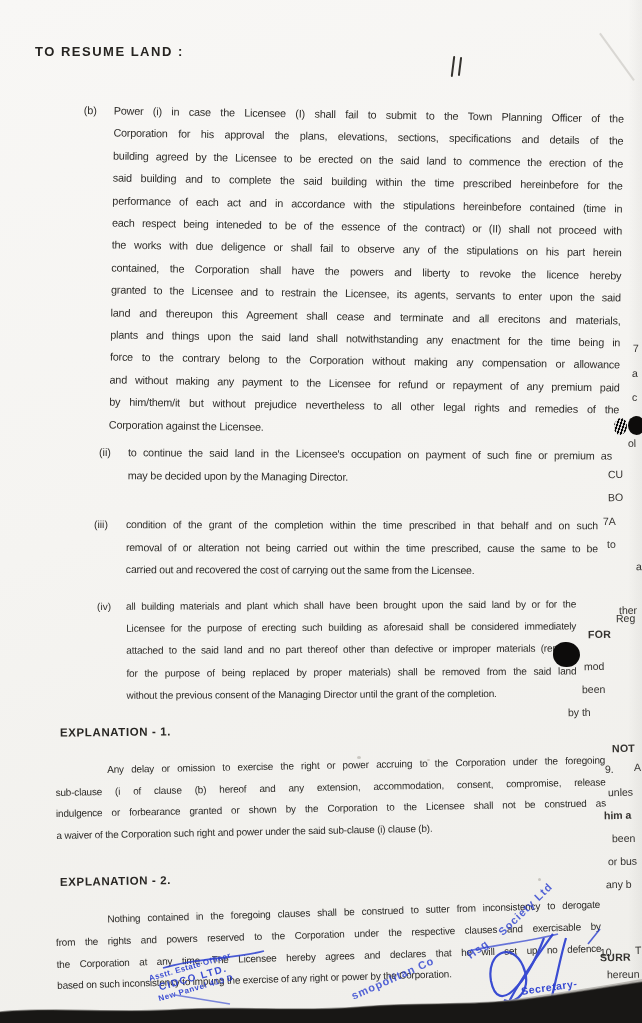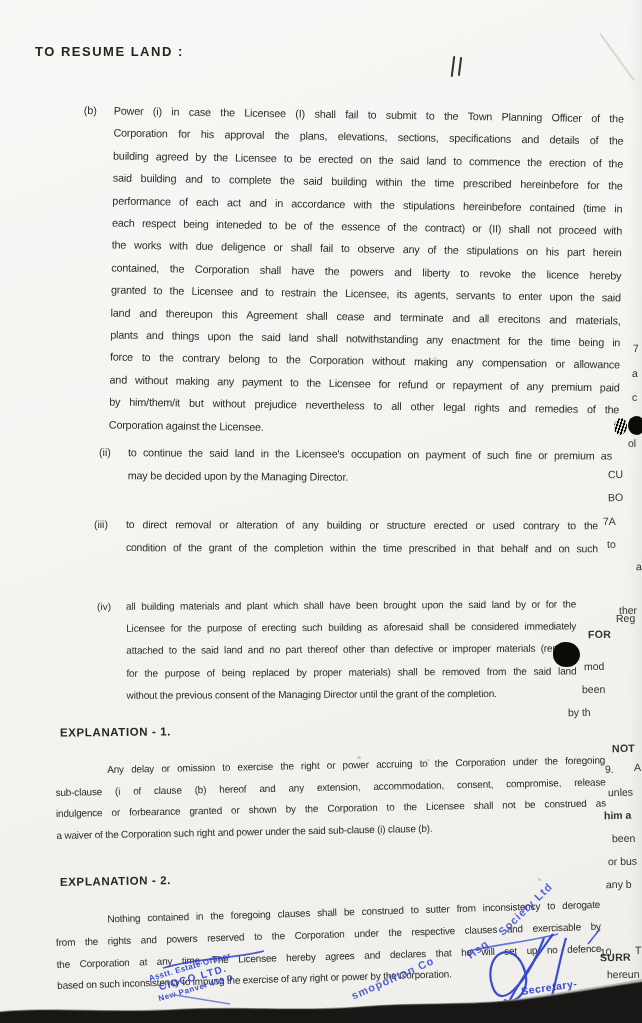--- a/index.html
+++ b/index.html
@@ -79,22 +79,23 @@
   <span class="clabel">(ii)</span>
   <div class="cbody" style="margin-left:29px;width:484px;">
       <div class="jline">to continue the said land in the Licensee's occupation on payment of such fine or premium as</div>
       <div class="jline jline-end">may be decided upon by the Managing Director.</div>
     </div>
 </div>
 
 <div class="clause" style="left:94px;top:513px;width:504px;transform:rotate(0.15deg);transform-origin:left top;font-size:10.5px;line-height:22.6px;">
   <span class="clabel">(iii)</span>
   <div class="cbody" style="margin-left:32px;width:472px;">
-      <div class="jline">to direct removal or alteration of any building or structure erected or used contrary to the</div>
       <div class="jline">condition of the grant of the completion within the time prescribed in that behalf and on such</div>
+      <div class="jline">removal of or alteration not being carried out within the time prescribed, cause the same to be</div>
+      <div class="jline jline-end">carried out and recovered the cost of carrying out the same from the Licensee.</div>
     </div>
 </div>
 
 <div class="clause" style="left:97px;top:596px;width:479px;transform:rotate(-0.3deg);transform-origin:left top;font-size:10.1px;line-height:22.2px;">
   <span class="clabel">(iv)</span>
   <div class="cbody" style="margin-left:29px;width:450px;">
       <div class="jline">all building materials and plant which shall have been brought upon the said land by or for the</div>
       <div class="jline">Licensee for the purpose of erecting such building as aforesaid shall be considered immediately</div>
       <div class="jline">attached to the said land and no part thereof other than defective or improper materials (remove</div>
       <div class="jline">for the purpose of being replaced by proper materials) shall be removed from the said land</div>

